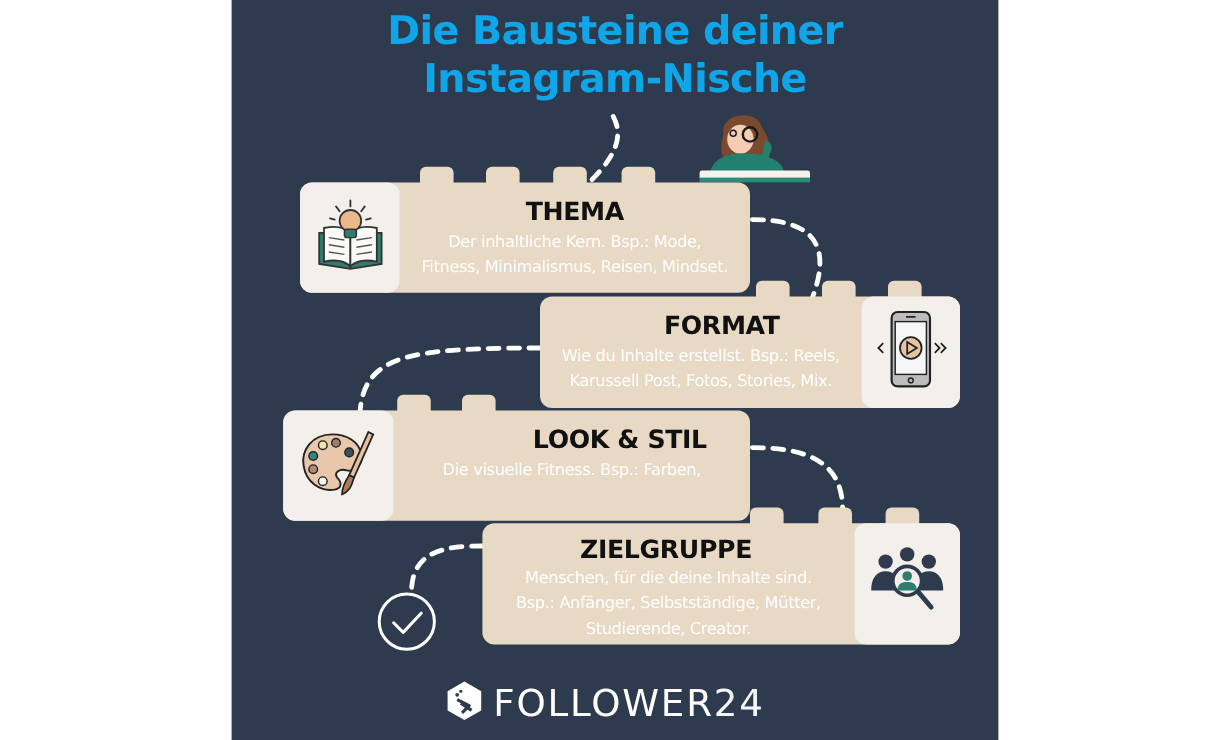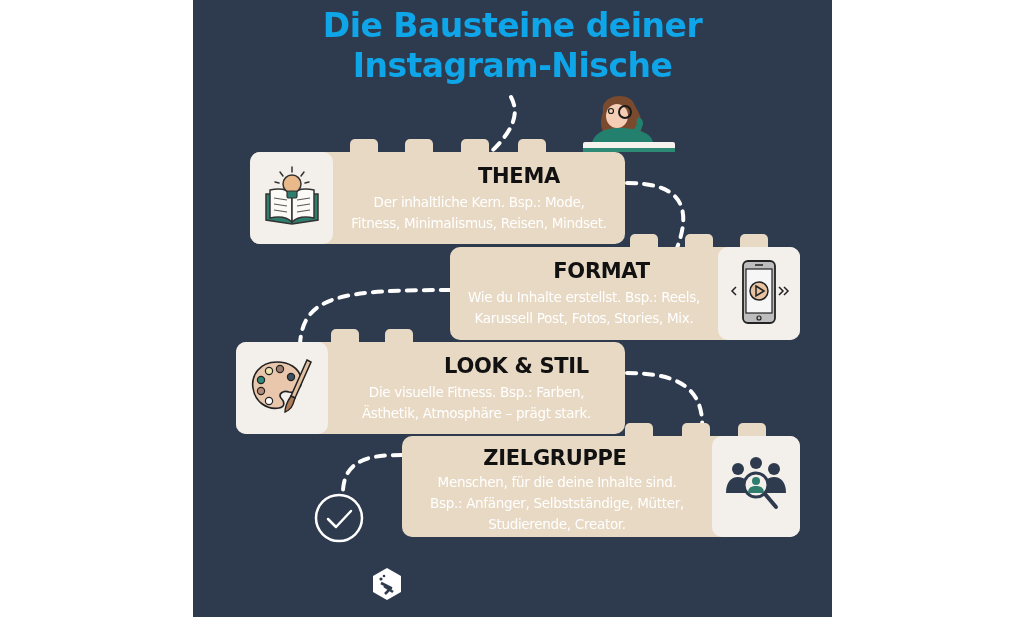--- a/index.html
+++ b/index.html
@@ -105,21 +105,21 @@
               <line x1="12" y1="46" x2="25" y2="48"></line>
             <line x1="35" y1="36" x2="48" y2="34"></line>
               <line x1="35" y1="42" x2="48" y2="40"></line>
               <line x1="35" y1="48" x2="48" y2="46"></line>
           </g>
           <circle cx="30" cy="20" r="9" fill="#eab98a" stroke="#333" stroke-width="1.5"></circle>
           <rect x="25" y="27" width="10" height="7" rx="2" fill="#2f7d6d" stroke="#333" stroke-width="1.2"></rect>
         </svg>
       </span>
     </div>
-    <div class="btitle" style="left:140px; top:164px; width:292px;margin-left:40px;">THEMA</div>
+    <div class="btitle" style="left:140px; top:164px; width:292px;">THEMA</div>
     <div class="bdesc" style="left:140px; top:192px; width:292px;">
       <div>Der inhaltliche Kern. Bsp.: Mode,</div>
       <div>Fitness, Minimalismus, Reisen, Mindset.</div>
     </div>
   </div>
 
   <div>
     <div class="stud" style="left:437px; top:234px;"></div>
     <div class="stud" style="left:492px; top:234px;"></div>
     <div class="stud" style="left:547px; top:234px;"></div>
@@ -160,21 +160,20 @@
           <circle cx="12" cy="35" r="3.6" fill="#b48a76" stroke="#222" stroke-width="1.2"></circle>
           <circle cx="20" cy="45" r="3.6" fill="#ffffff" stroke="#222" stroke-width="1.2"></circle>
           <path d="M58 4 L 62 6 L 46 42 L 42 40 Z" fill="#e3c0a2" stroke="#222" stroke-width="1.5"></path>
           <path d="M42 40 L 46 42 L 44 48 C 42 54, 36 56, 36 56 C 36 52, 38 46, 42 40 Z" fill="#b07c58" stroke="#222" stroke-width="1.4"></path>
         </svg>
       </span>
     </div>
     <div class="btitle" style="left:148px; top:354px; width:351px;">LOOK &amp; STIL</div>
     <div class="bdesc" style="left:135px; top:382px; width:297px;">
       <div>Die visuelle Fitness. Bsp.: Farben,</div>
-      <div>Ästhetik, Atmosphäre – prägt stark.</div>
     </div>
   </div>
 
   <div>
     <div class="stud" style="left:432px; top:423px;"></div>
     <div class="stud" style="left:489px; top:423px;"></div>
     <div class="stud" style="left:545px; top:423px;"></div>
     <div class="block" style="left:209px; top:436px; width:398px; height:101px;"></div>
     <div class="iconbox" style="left:519px; top:436px; width:88px; height:101px;">
       <span>
@@ -211,15 +210,16 @@
   <div class="logo">
     <span>
       <svg width="32" height="34" viewBox="0 0 32 34">
         <path d="M16 1 L 30 9 L 30 25 L 16 33 L 2 25 L 2 9 Z" fill="#ffffff"></path>
         <circle cx="10" cy="12" r="1.6" fill="#2e3b4e"></circle>
         <circle cx="13" cy="9" r="1.3" fill="#2e3b4e"></circle>
         <path d="M10 16 L 20 21 L 14 27" fill="none" stroke="#2e3b4e" stroke-width="2.6" stroke-linejoin="round"></path>
         <line x1="13" y1="19" x2="22" y2="25" stroke="#2e3b4e" stroke-width="2.6"></line>
       </svg>
     </span>
+    <span class="logo-text"><span>FOLLOWER</span><span style="font-weight:normal; opacity:0.95;">24</span></span>
   </div>
 
 </div>
 
 </body></html>

